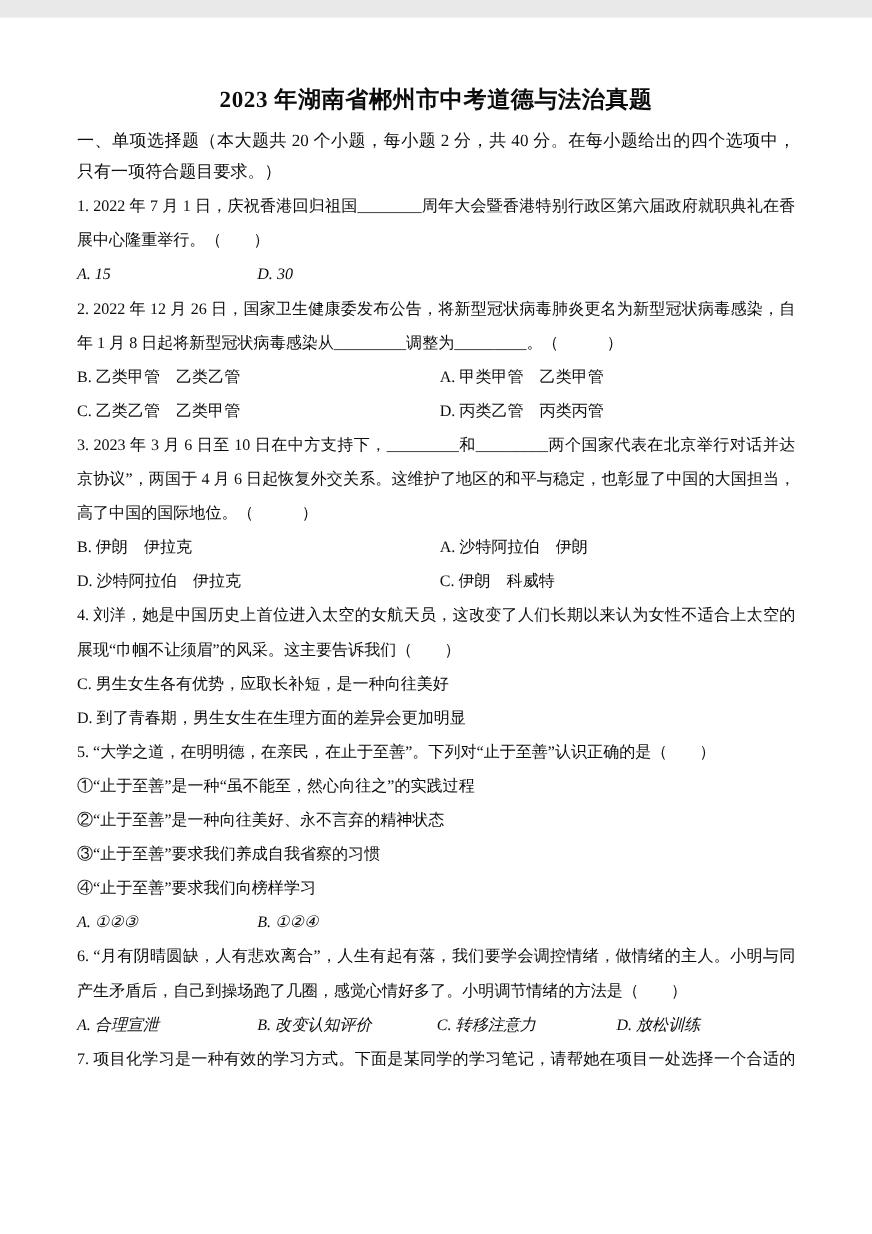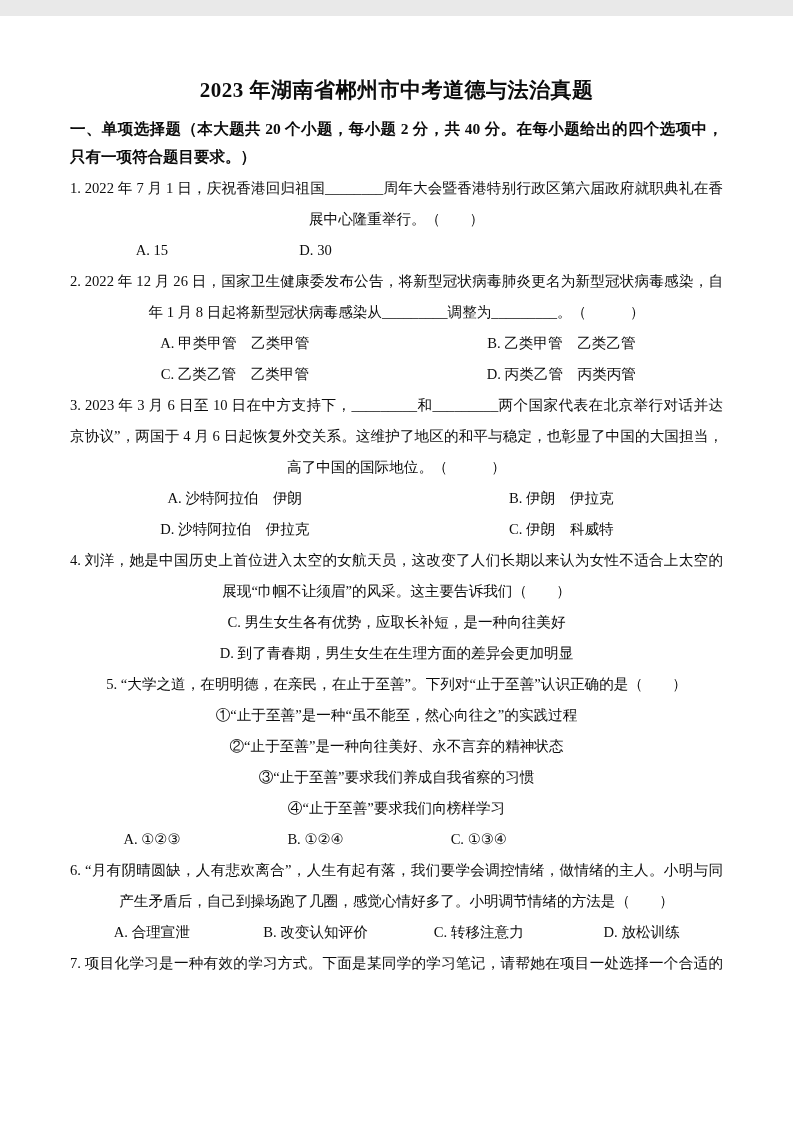--- a/index.html
+++ b/index.html
@@ -18,38 +18,38 @@
     top: 60px; left: 0; right: 0;
     text-align: center;
     font-size: 21px;
     font-weight: bold;
     letter-spacing: 0.5px;
   }
   .section-header {
     position: absolute;
     top: 99px; left: 70px; right: 70px;
     font-size: 15.5px;
-    font-weight: bold;
+    font-weight: normal;
     line-height: 28px;
   }
   .content {
     position: absolute;
     top: 157px; left: 70px; right: 70px;
     font-size: 14.6px;
     line-height: 31px;
   }
-  .line { height: 31px; white-space: nowrap; text-align: center; }
+  .line { height: 31px; white-space: nowrap; }
   
   .jf {
     white-space: normal;
     text-align: justify;
     text-align-last: justify;
     overflow: hidden;
   }
-  .row4 { display: grid; grid-template-columns: 25.1% 25% 25% auto; }
+  .row4 { display: grid; grid-template-columns: 25.1% 25% 25% auto; font-style: italic; }
   .row2 { display: grid; grid-template-columns: 50.5% auto; }
   .row4 span, .row2 span { white-space: nowrap; }
 </style>
 </head>
 <body>
 
 <div class="page">
 
   <div class="doc-title">2023 年湖南省郴州市中考道德与法治真题</div>
 
@@ -63,54 +63,53 @@
     <div class="line jf">1. 2022 年 7 月 1 日，庆祝香港回归祖国________周年大会暨香港特别行政区第六届政府就职典礼在香港会</div>
     <div class="line">展中心隆重举行。（　　）</div>
     <div class="line row4">
       <span>A. 15</span>
       <span>D. 30</span>
     </div>
 
     <div class="line jf">2. 2022 年 12 月 26 日，国家卫生健康委发布公告，将新型冠状病毒肺炎更名为新型冠状病毒感染，自 2023</div>
     <div class="line">年 1 月 8 日起将新型冠状病毒感染从_________调整为_________。（　　　）</div>
     <div class="line row2">
+      <span>B. 乙类甲管　乙类乙管</span>
       <span>A. 甲类甲管　乙类甲管</span>
-      <span>B. 乙类甲管　乙类乙管</span>
     </div>
     <div class="line row2">
       <span>C. 乙类乙管　乙类甲管</span>
       <span>D. 丙类乙管　丙类丙管</span>
     </div>
 
     <div class="line jf">3. 2023 年 3 月 6 日至 10 日在中方支持下，_________和_________两个国家代表在北京举行对话并达成“北</div>
     <div class="line jf">京协议”，两国于 4 月 6 日起恢复外交关系。这维护了地区的和平与稳定，也彰显了中国的大国担当，提</div>
     <div class="line">高了中国的国际地位。（　　　）</div>
     <div class="line row2">
+      <span>B. 伊朗　伊拉克</span>
       <span>A. 沙特阿拉伯　伊朗</span>
-      <span>B. 伊朗　伊拉克</span>
     </div>
     <div class="line row2">
       <span>D. 沙特阿拉伯　伊拉克</span>
       <span>C. 伊朗　科威特</span>
     </div>
 
     <div class="line jf">4. 刘洋，她是中国历史上首位进入太空的女航天员，这改变了人们长期以来认为女性不适合上太空的认识，</div>
     <div class="line">展现“巾帼不让须眉”的风采。这主要告诉我们（　　）</div>
     <div class="line">C. 男生女生各有优势，应取长补短，是一种向往美好</div>
     <div class="line">D. 到了青春期，男生女生在生理方面的差异会更加明显</div>
 
     <div class="line">5. “大学之道，在明明德，在亲民，在止于至善”。下列对“止于至善”认识正确的是（　　）</div>
     <div class="line">①“止于至善”是一种“虽不能至，然心向往之”的实践过程</div>
     <div class="line">②“止于至善”是一种向往美好、永不言弃的精神状态</div>
     <div class="line">③“止于至善”要求我们养成自我省察的习惯</div>
     <div class="line">④“止于至善”要求我们向榜样学习</div>
     <div class="line row4">
       <span>A. ①②③</span>
       <span>B. ①②④</span>
-      <span>C. ①③④</span>
     </div>
 
     <div class="line jf">6. “月有阴晴圆缺，人有悲欢离合”，人生有起有落，我们要学会调控情绪，做情绪的主人。小明与同学</div>
     <div class="line">产生矛盾后，自己到操场跑了几圈，感觉心情好多了。小明调节情绪的方法是（　　）</div>
     <div class="line row4">
       <span>A. 合理宣泄</span>
       <span>B. 改变认知评价</span>
       <span>C. 转移注意力</span>
       <span>D. 放松训练</span>
     </div>

